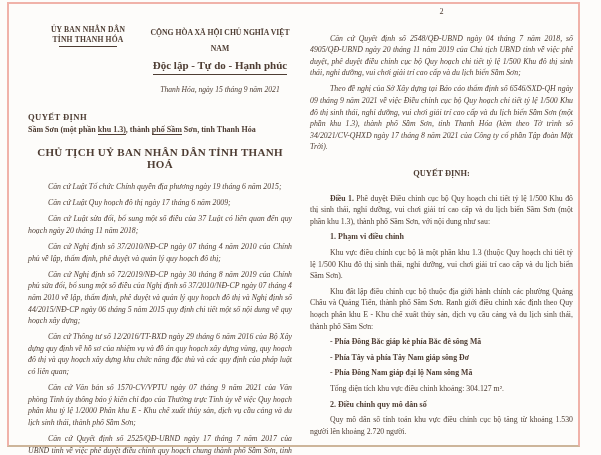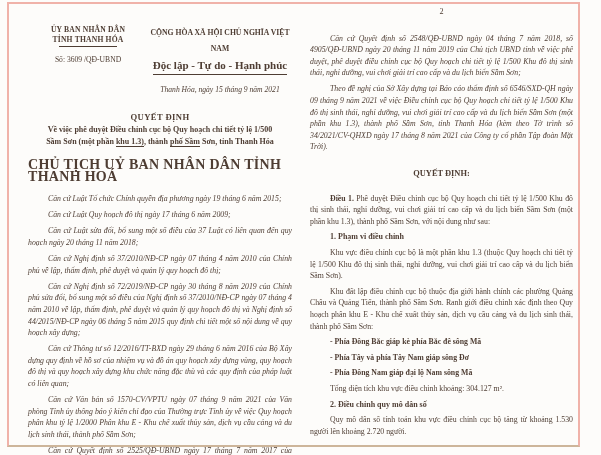--- a/index.html
+++ b/index.html
@@ -25,24 +25,24 @@
   .hdr{display:flex;justify-content:space-between;}
   .hdr-left{width:120px;text-align:center;line-height:10px;}
   .hdr-right{flex:1;text-align:center;line-height:16px;}
   .org{font-size:7.6px;font-weight:bold;letter-spacing:0.2px;}
   .org2::after{content:"";display:block;width:58px;margin:1px auto 0;border-bottom:1px solid #4e3d33;}
   .doc-no{margin-top:8px;font-size:7.6px;}
   .nat1{font-size:7.7px;font-weight:bold;}
   .motto{display:inline-block;font-size:11px;font-weight:bold;border-bottom:1px solid #4e3d33;padding-bottom:0.5px;}
   .dateline{margin-top:7px;font-size:7.6px;font-style:italic;}
   
-  .title{margin-top:13px;text-align:center;line-height:12px;font-size:8px;font-weight:bold;}
+  .title{margin-top:13px;text-align:left;line-height:12px;font-size:8px;font-weight:bold;}
   .t1{font-size:8.6px;letter-spacing:0.4px;margin-bottom:1px;}
   .u{border-bottom:1px solid #4e3d33;}
-  .authority{margin-top:11px;margin-bottom:11px;text-align:left;font-size:14px;font-weight:bold;letter-spacing:0.3px;}
+  .authority{margin-top:11px;margin-bottom:11px;text-align:center;font-size:11px;font-weight:bold;letter-spacing:0.3px;}
   
   p{margin:0 0 4px;}
   .rec{font-style:italic;text-align:justify;text-indent:20px;margin:0 0 4.5px;}
   .pgnum{text-align:center;font-size:8.2px;}
   .page2 .rec.first{margin-top:15px;}
   .dheading{text-align:center;font-size:8.4px;font-weight:bold;margin:15px 0 13px;}
   .body-p{text-align:justify;text-indent:20px;margin:0 0 4px;}
   .sec{font-weight:bold;text-indent:20px;margin:0 0 4px;font-size:8px;}
   .list{text-indent:20px;margin:0 0 4px;font-weight:bold;}
   .plain{text-indent:20px;margin:0 0 4px;}
@@ -51,32 +51,30 @@
 <body>
 
 <div>
   <div class="frame"></div>
 
   <div class="page page1">
     <div class="hdr">
       <div class="hdr-left">
         <div class="org">ỦY BAN NHÂN DÂN</div>
         <div class="org org2">TỈNH THANH HÓA</div>
-        <div class="doc-no">Số: 3609 /QĐ-UBND</div>
       </div>
       <div class="hdr-right">
         <div class="nat1">CỘNG HÒA XÃ HỘI CHỦ NGHĨA VIỆT NAM</div>
         <div><span class="motto">Độc lập - Tự do - Hạnh phúc</span></div>
         <div class="dateline">Thanh Hóa, ngày 15 tháng 9 năm 2021</div>
       </div>
     </div>
 
     <div class="title">
       <div class="t1">QUYẾT ĐỊNH</div>
-      <div>Về việc phê duyệt Điều chỉnh cục bộ Quy hoạch chi tiết tỷ lệ 1/500</div>
       <div><span>Sầm Sơn (một phần </span><span class="u">khu 1.3)</span><span>, thành </span><span class="u">phố Sầm</span><span> Sơn, tỉnh Thanh Hóa</span></div>
     </div>
 
     <div class="authority">CHỦ TỊCH UỶ BAN NHÂN DÂN TỈNH THANH HOÁ</div>
 
     <p class="rec">Căn cứ Luật Tổ chức Chính quyền địa phương ngày 19 tháng 6 năm 2015;</p>
     <p class="rec">Căn cứ Luật Quy hoạch đô thị ngày 17 tháng 6 năm 2009;</p>
     <p class="rec">Căn cứ Luật sửa đổi, bổ sung một số điều của 37 Luật có liên quan đến quy hoạch ngày 20 tháng 11 năm 2018;</p>
     <p class="rec">Căn cứ Nghị định số 37/2010/NĐ-CP ngày 07 tháng 4 năm 2010 của Chính phủ về lập, thẩm định, phê duyệt và quản lý quy hoạch đô thị;</p>
     <p class="rec">Căn cứ Nghị định số 72/2019/NĐ-CP ngày 30 tháng 8 năm 2019 của Chính phủ sửa đổi, bổ sung một số điều của Nghị định số 37/2010/NĐ-CP ngày 07 tháng 4 năm 2010 về lập, thẩm định, phê duyệt và quản lý quy hoạch đô thị và Nghị định số 44/2015/NĐ-CP ngày 06 tháng 5 năm 2015 quy định chi tiết một số nội dung về quy hoạch xây dựng;</p>

